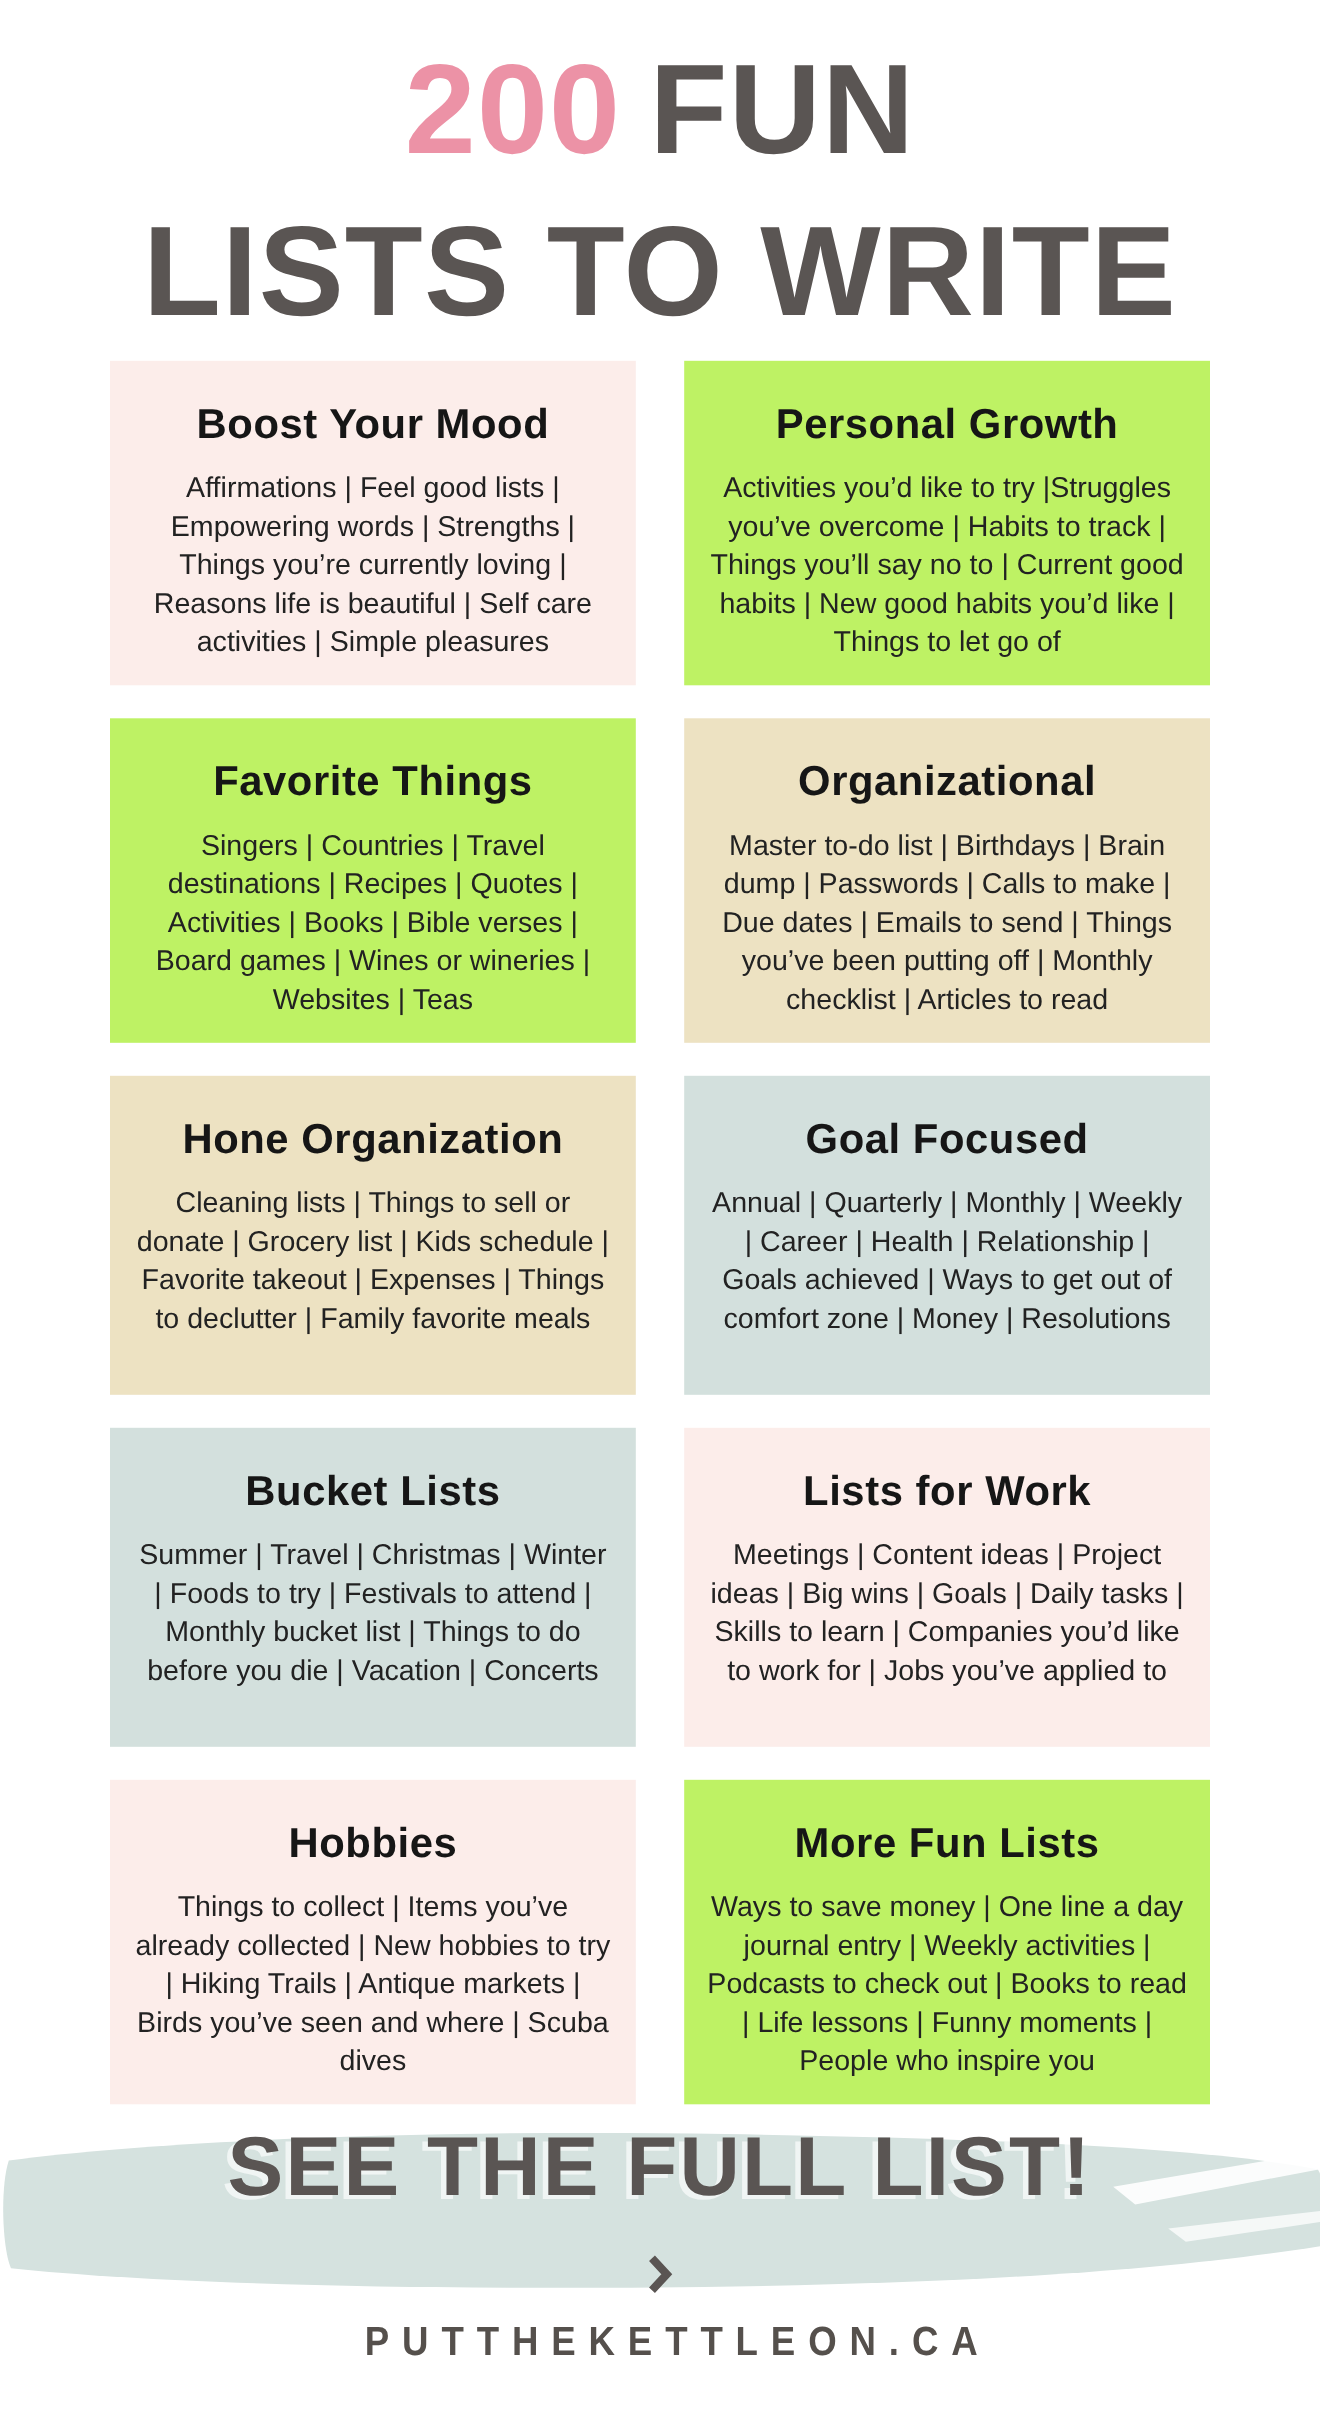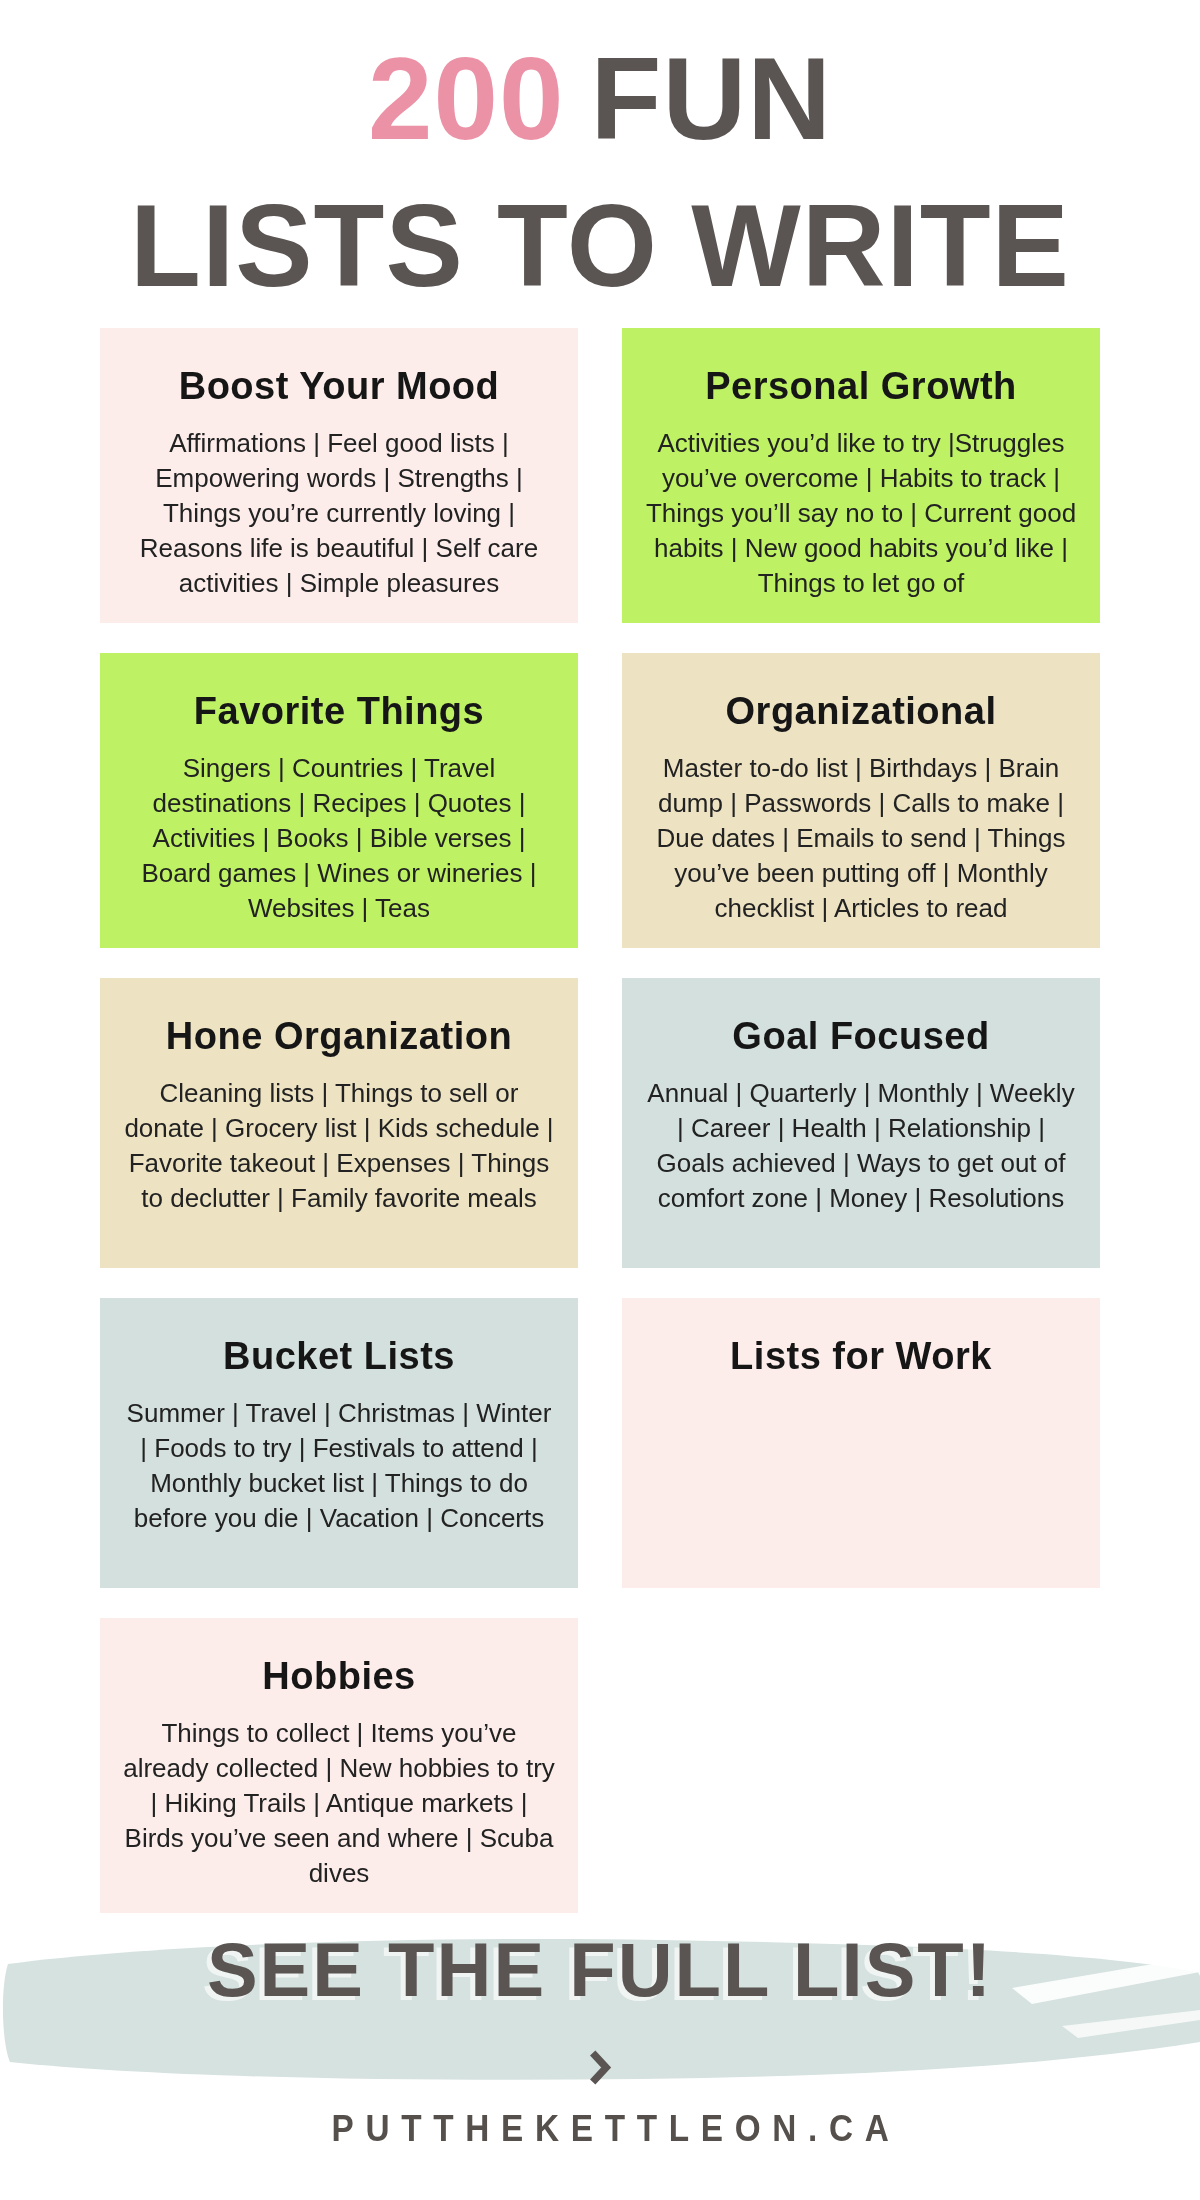--- a/index.html
+++ b/index.html
@@ -137,27 +137,32 @@
       <p class="card-body">Annual | Quarterly | Monthly | Weekly | Career | Health | Relationship | Goals achieved | Ways to get out of comfort zone | Money | Resolutions</p>
     </section>
 
     <section class="card" data-theme="teal">
       <h2 class="card-heading">Bucket Lists</h2>
       <p class="card-body">Summer | Travel | Christmas | Winter | Foods to try | Festivals to attend | Monthly bucket list | Things to do before you die | Vacation | Concerts</p>
     </section>
 
     <section class="card" data-theme="blush">
       <h2 class="card-heading">Lists for Work</h2>
+      <p class="card-body">Meetings | Content ideas | Project ideas | Big wins | Goals | Daily tasks | Skills to learn | Companies you’d like to work for | Jobs you’ve applied to</p>
     </section>
 
     <section class="card" data-theme="blush">
       <h2 class="card-heading">Hobbies</h2>
       <p class="card-body">Things to collect | Items you’ve already collected | New hobbies to try | Hiking Trails | Antique markets | Birds you’ve seen and where | Scuba dives</p>
     </section>
 
+    <section class="card" data-theme="gray">
+      <h2 class="card-heading">More Fun Lists</h2>
+      <p class="card-body">Ways to save money | One line a day journal entry | Weekly activities | Podcasts to check out | Books to read | Life lessons | Funny moments | People who inspire you</p>
+    </section>
 
   </div>
 
   <div class="banner">
     <svg class="banner-brush" viewBox="0 0 1200 160" preserveAspectRatio="none" aria-hidden="true">
       <path fill="#d5e2df" d="M 8,38
         C 160,18 420,10 660,14
         C 900,18 1090,26 1198,46
         L 1200,50 L 1200,116
         C 1060,138 880,150 640,153

